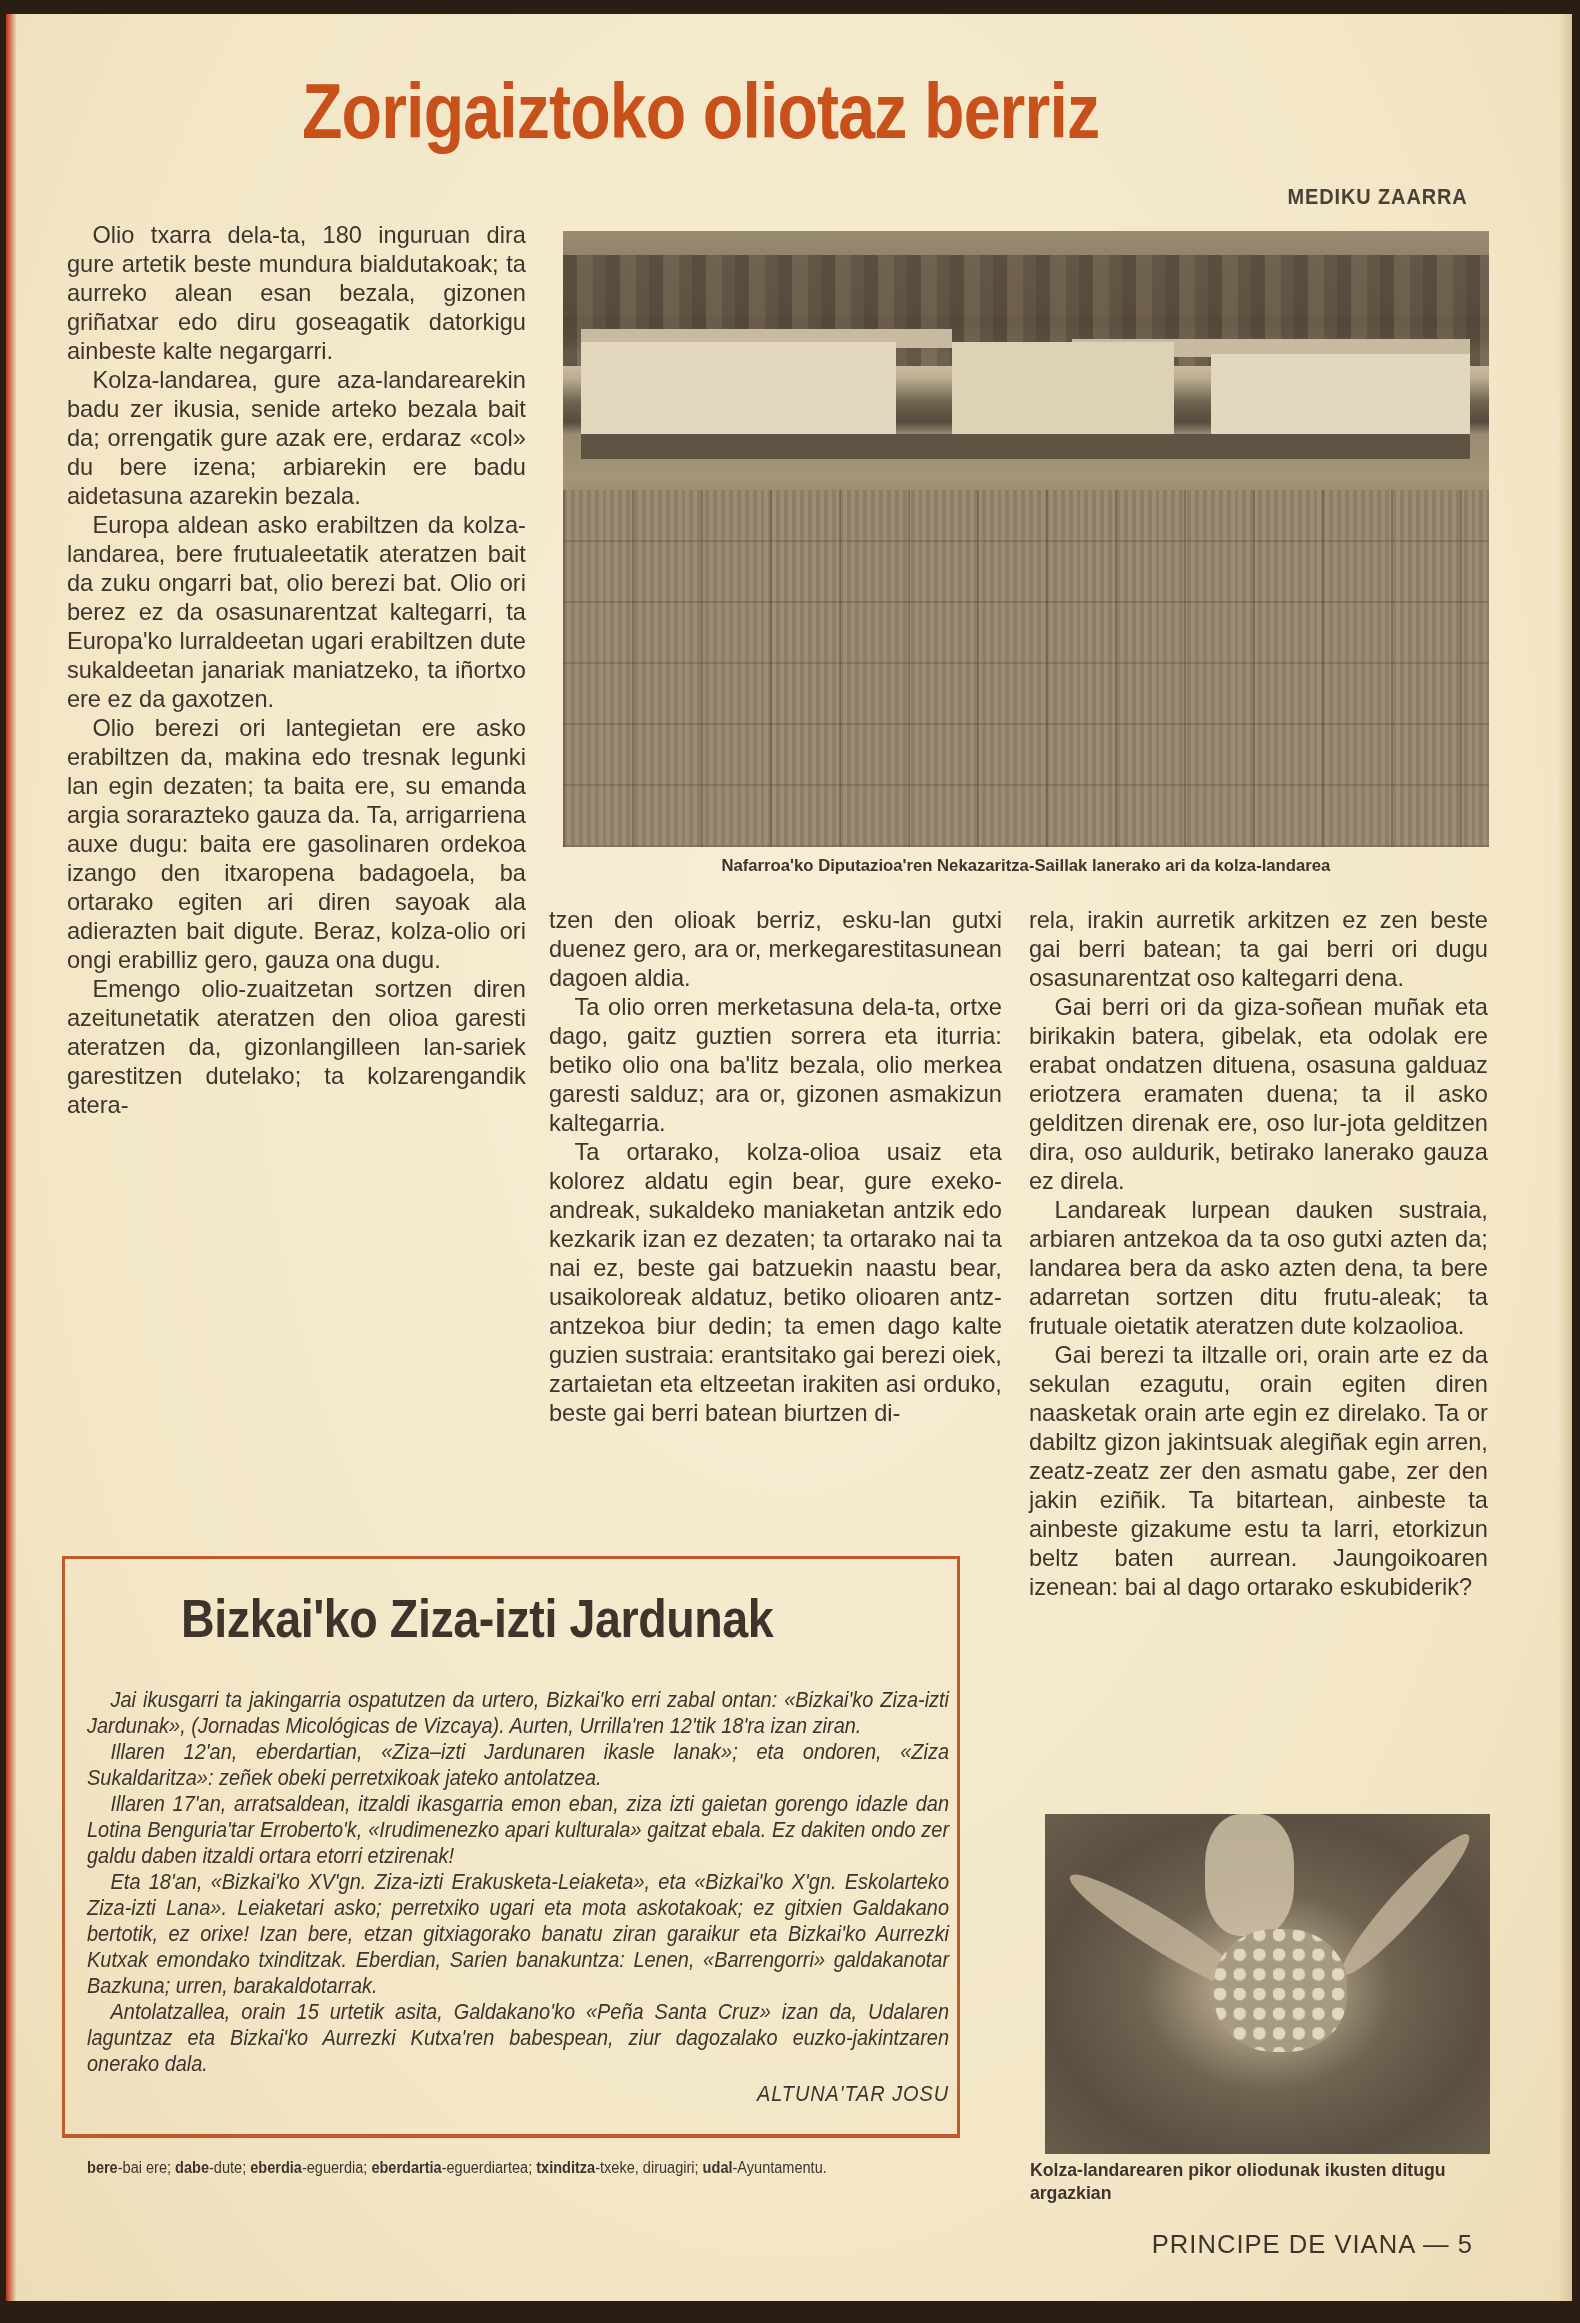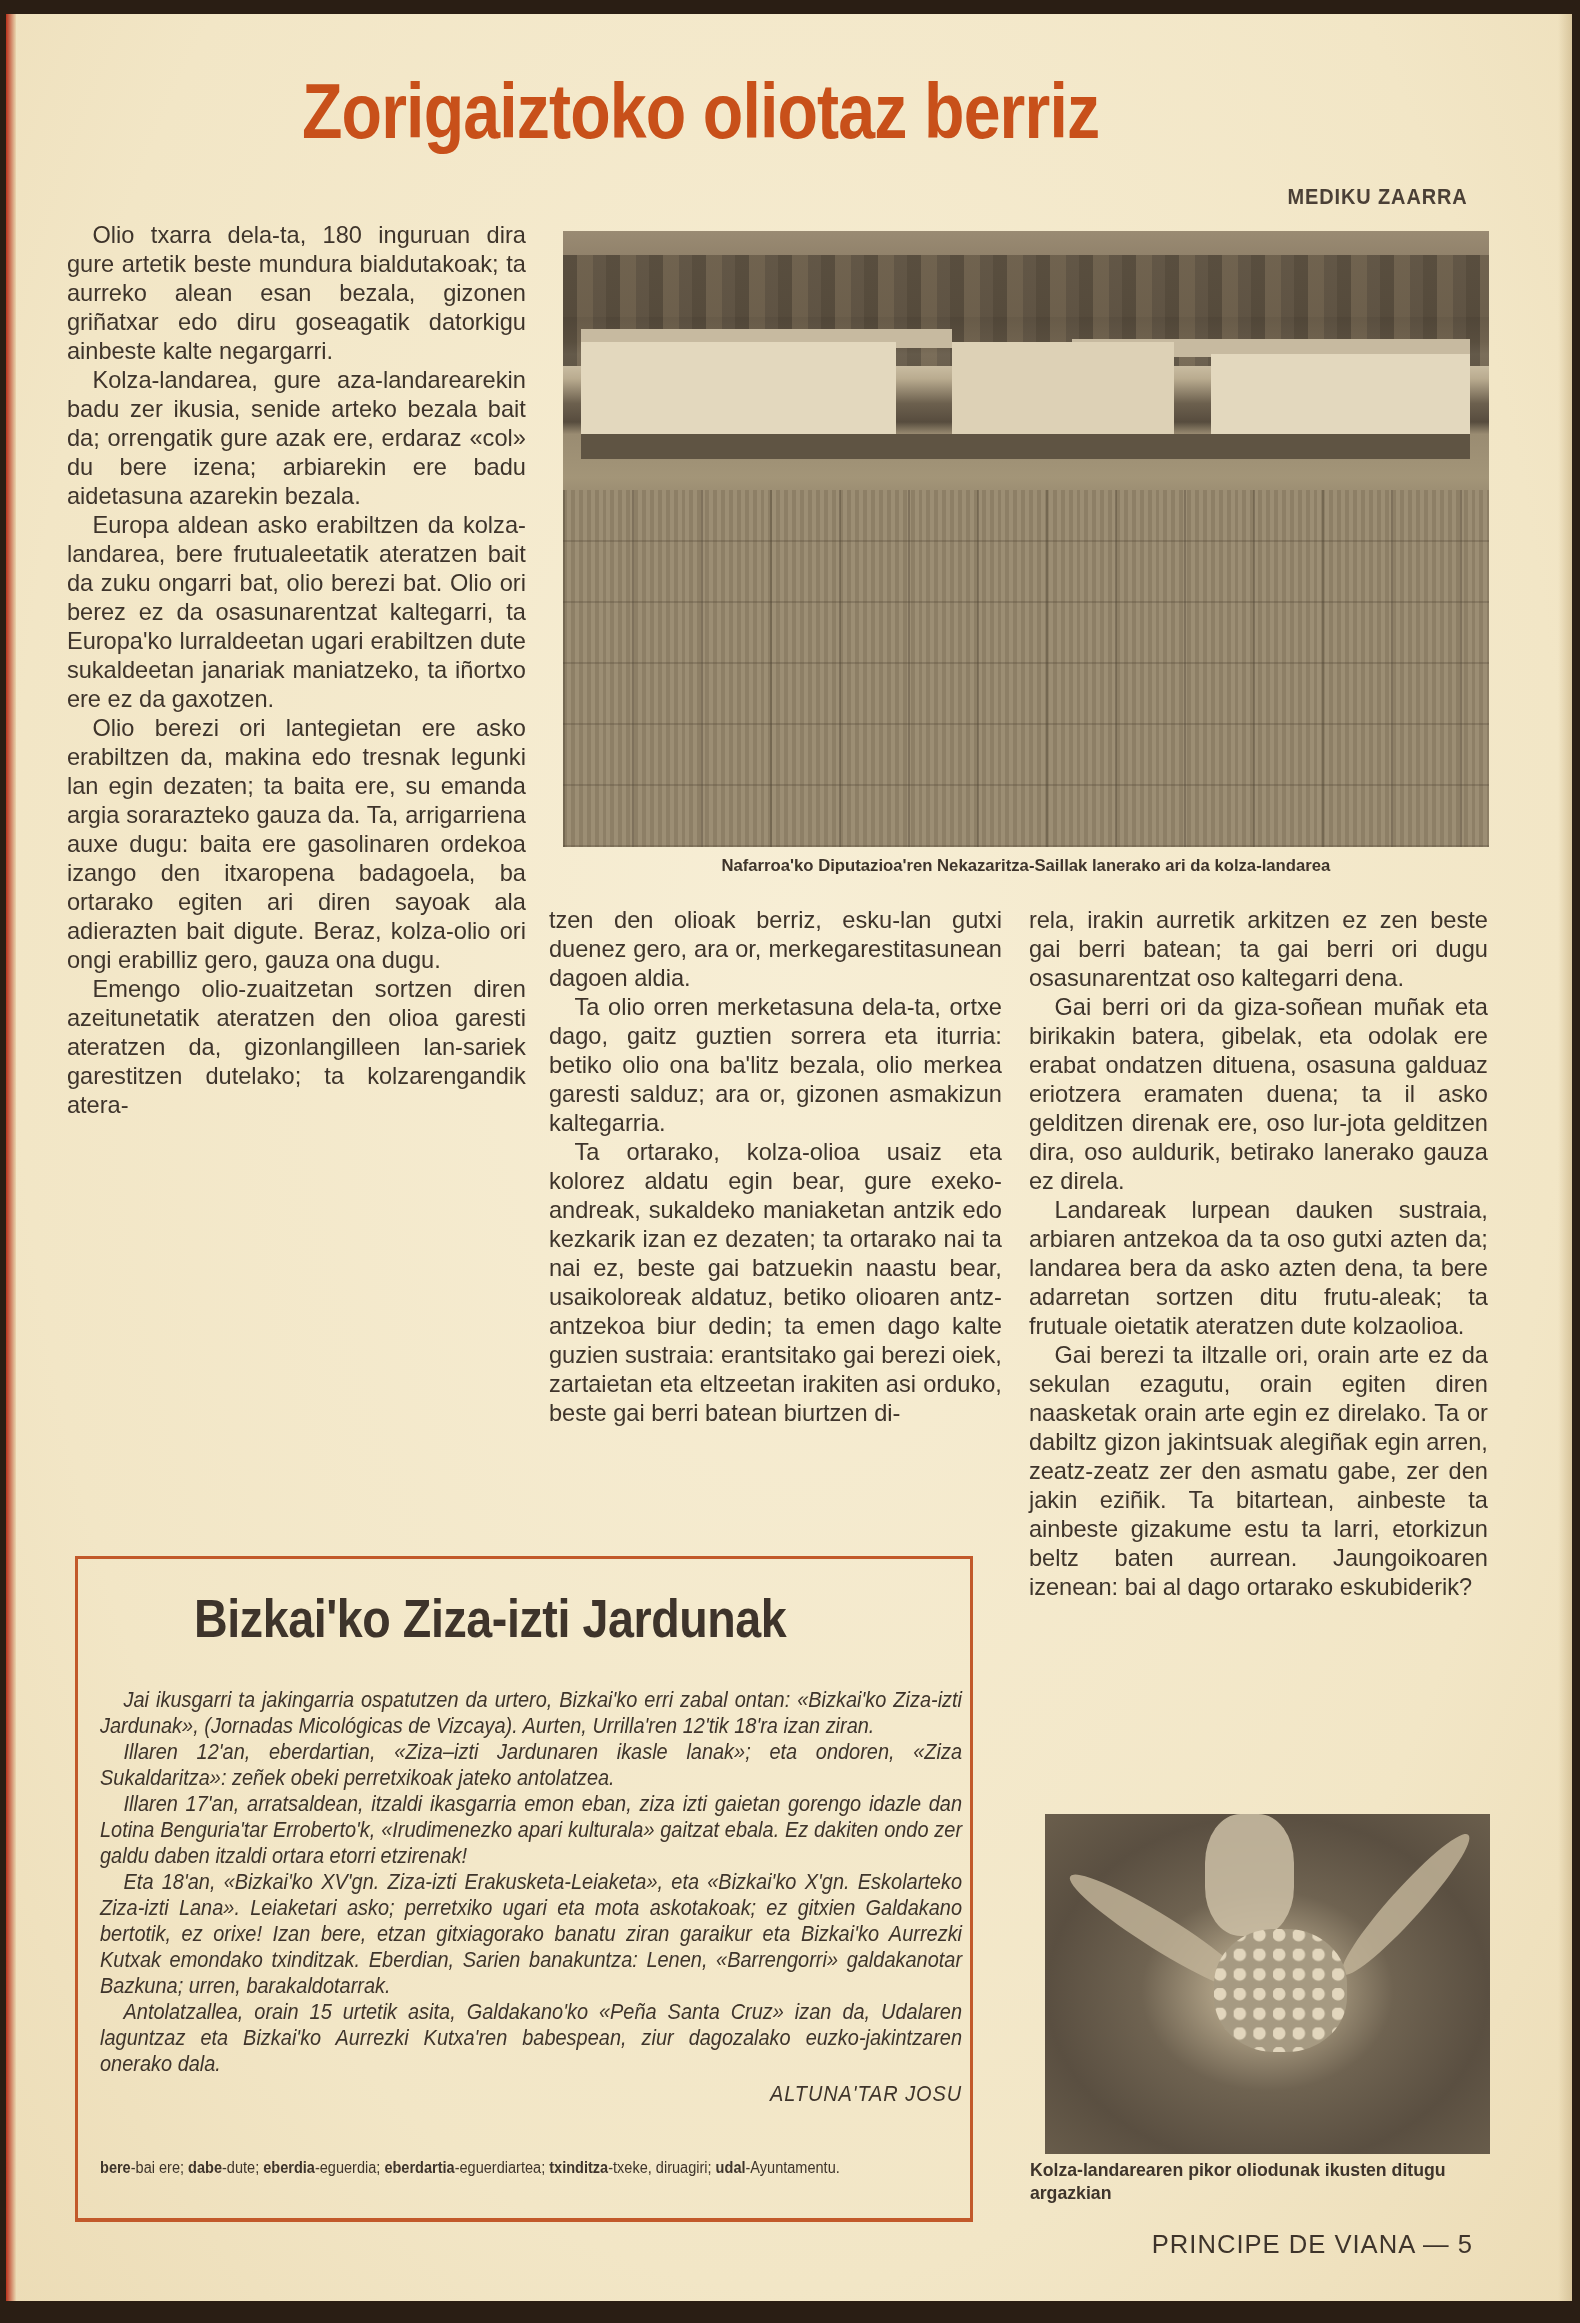--- a/index.html
+++ b/index.html
@@ -88,21 +88,21 @@
   .plant-leaf.l3 { left: 36%; top: 0%; width: 20%; height: 36%; background: #cdc0a6; border-radius: 40%; }
   .plant-buds { position: absolute; left: 38%; top: 34%; width: 30%; height: 36%;
     background: radial-gradient(circle at 30% 30%, #e2d6bd 0 5.9px, transparent 6.9px) 0 0/19.7px 19.7px, #a69a82;
     border-radius: 45%; }
   .caption-plant {
     position: absolute; left: 1024px; top: 2145px; width: 478px; text-align: left;
     font-size: 17.7px; font-weight: bold; color: #3e342b; line-height: 22.7px;
   }
 
   .sidebar-box {
-    position: absolute; left: 69px; top: 1542px; width: 898px; height: 666px;
+    position: absolute; left: 56px; top: 1542px; width: 898px; height: 582px;
     border: 3px solid #c2592a;
     border-top-width: 3.9px; border-bottom-width: 4.9px;
   }
   .sidebar-title {
     position: absolute; left: 116px; top: 29.6px; white-space: nowrap;
     font-size: 53px; font-weight: bold; color: #3e342b; letter-spacing: -0.5px;
     transform: scaleX(0.88); transform-origin: left top;
   }
   .sidebar-body {
     position: absolute; left: 21.7px; top: 92px; width: 862px;

